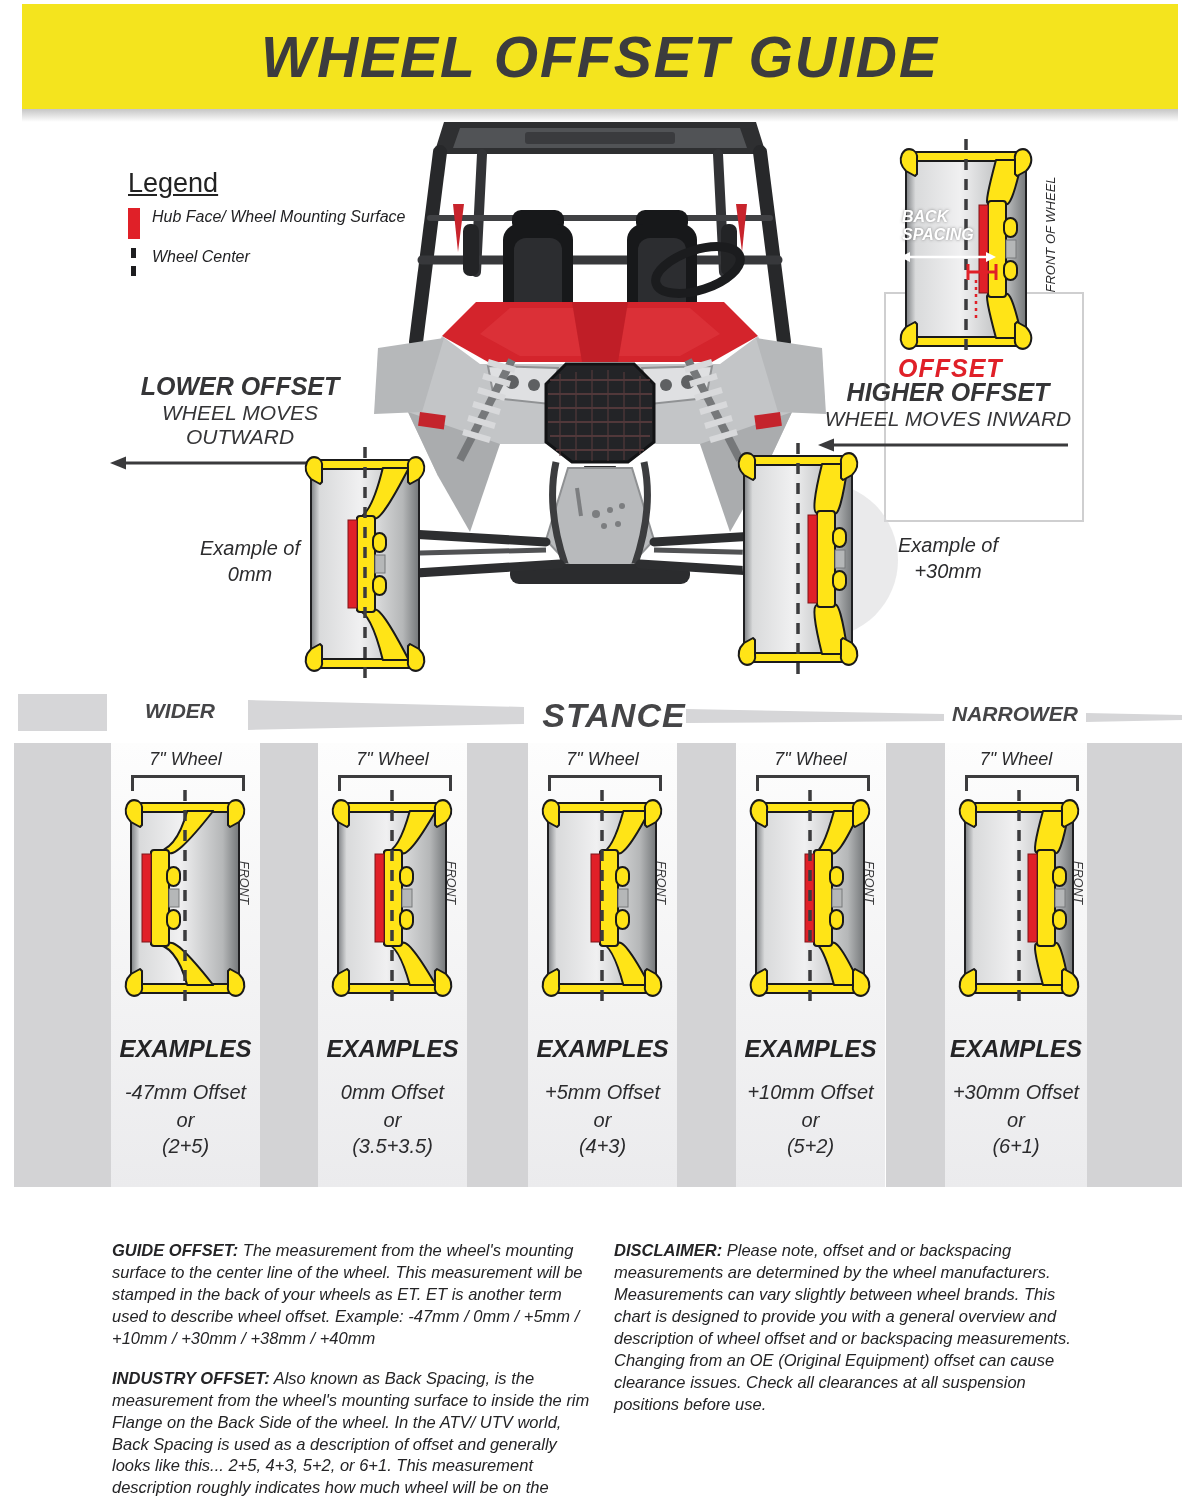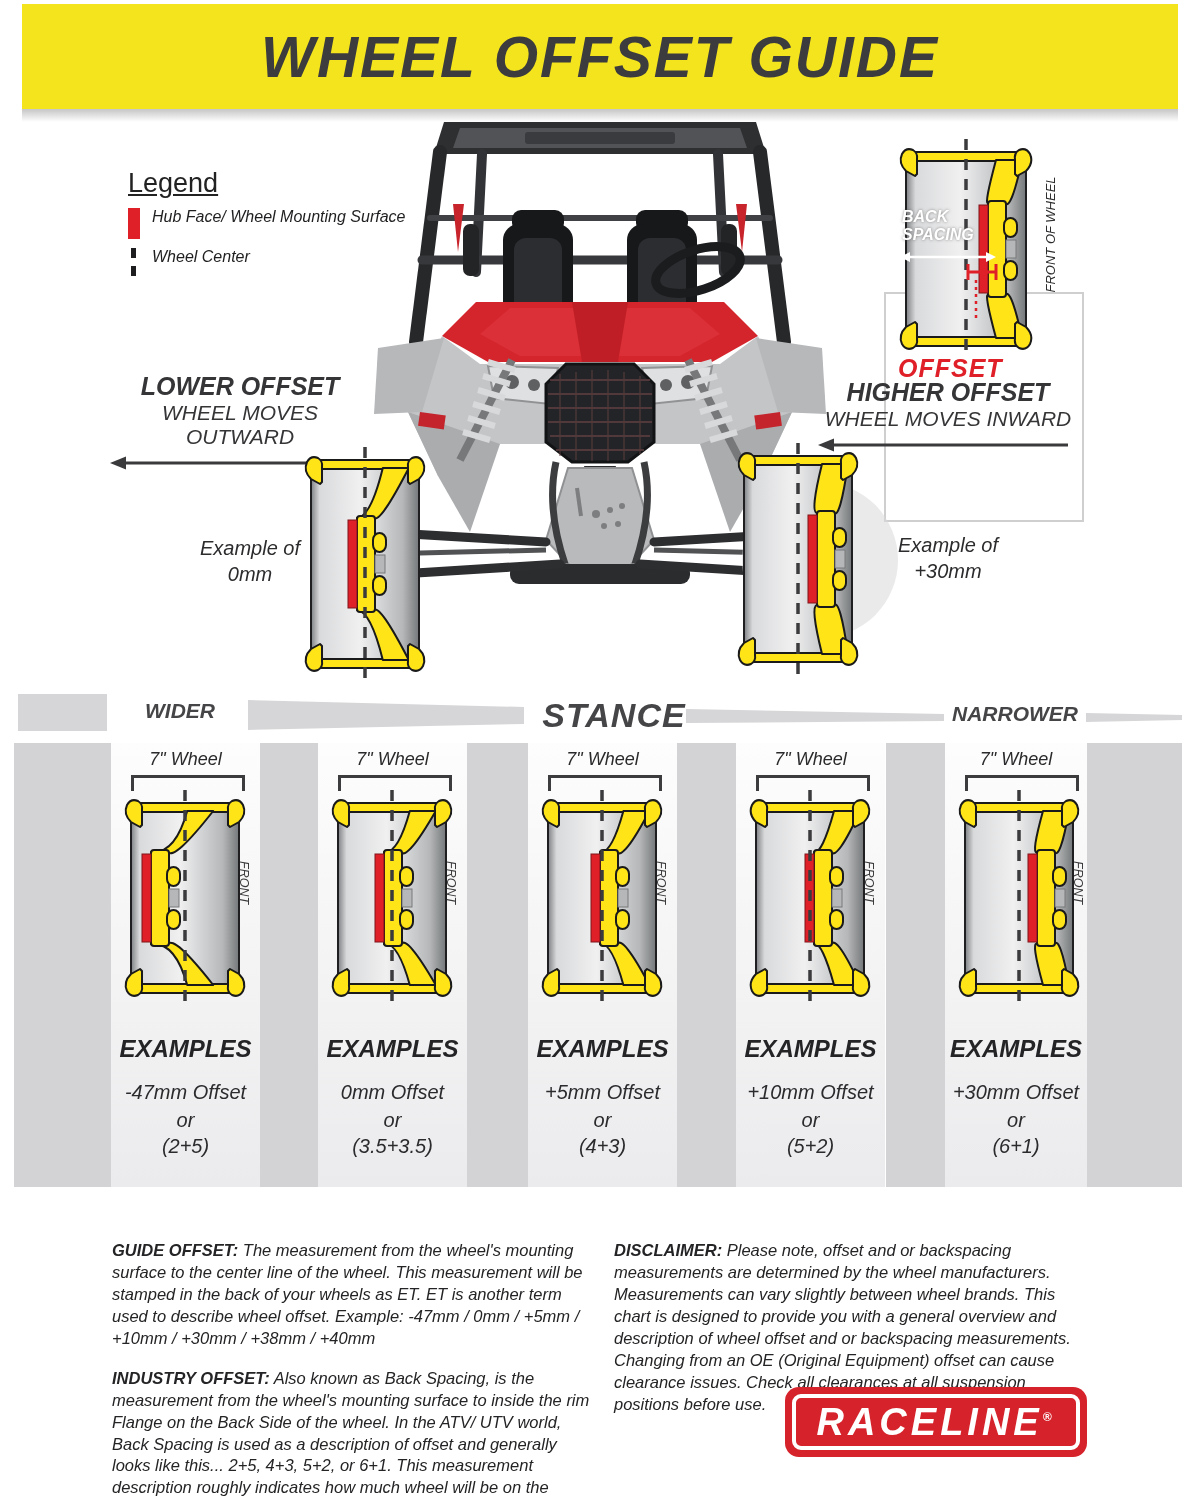--- a/index.html
+++ b/index.html
@@ -615,18 +615,14 @@
 
 
   <div class="abs def-col" id="def-left">
     <p><strong>GUIDE OFFSET:</strong> <span>The measurement from the wheel's mounting surface to the center line of the wheel. This measurement will be stamped in the back of your wheels as ET. ET is another term used to describe wheel offset. Example: -47mm / 0mm / +5mm / +10mm / +30mm / +38mm / +40mm</span></p>
     <p><strong>INDUSTRY OFFSET:</strong> <span>Also known as Back Spacing, is the measurement from the wheel's mounting surface to inside the rim Flange on the Back Side of the wheel. In the ATV/ UTV world, Back Spacing is used as a description of offset and generally looks like this... 2+5, 4+3, 5+2, or 6+1. This measurement description roughly indicates how much wheel will be on the inside and outside of the Wheel mounting surface.</span></p>
   </div>
   <div class="abs def-col" id="def-right">
     <p><strong>DISCLAIMER:</strong> <span>Please note, offset and or backspacing measurements are determined by the wheel manufacturers. Measurements can vary slightly between wheel brands. This chart is designed to provide you with a general overview and description of wheel offset and or backspacing measurements. Changing from an OE (Original Equipment) offset can cause clearance issues. Check all clearances at all suspension positions before use.</span></p>
   </div>
 
-  <div class="abs" id="logo">
-    <div id="logo-inner"></div>
-    <div id="logo-text"><span>RACELINE</span><span id="logo-reg">®</span></div>
-  </div>
 
 </div>
 
 </body></html>

